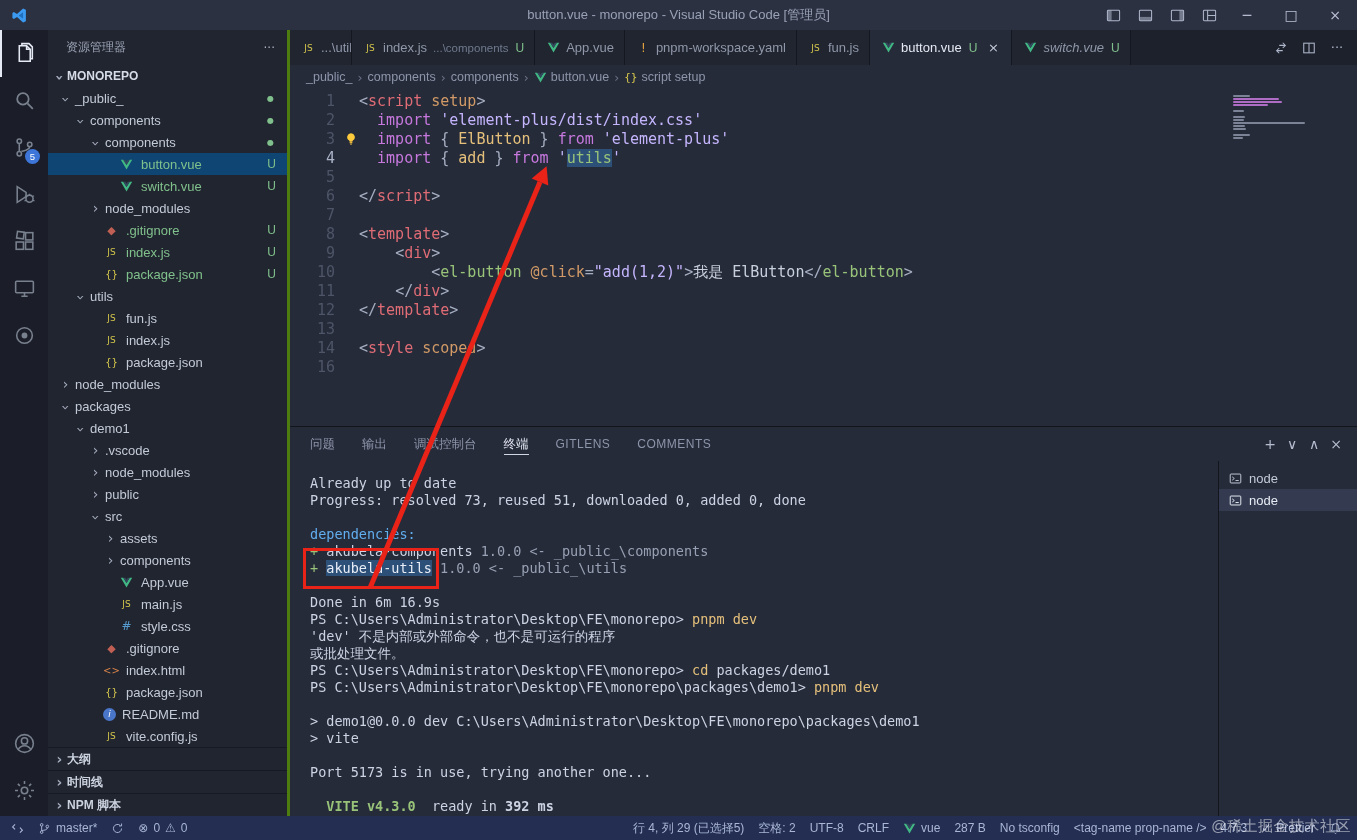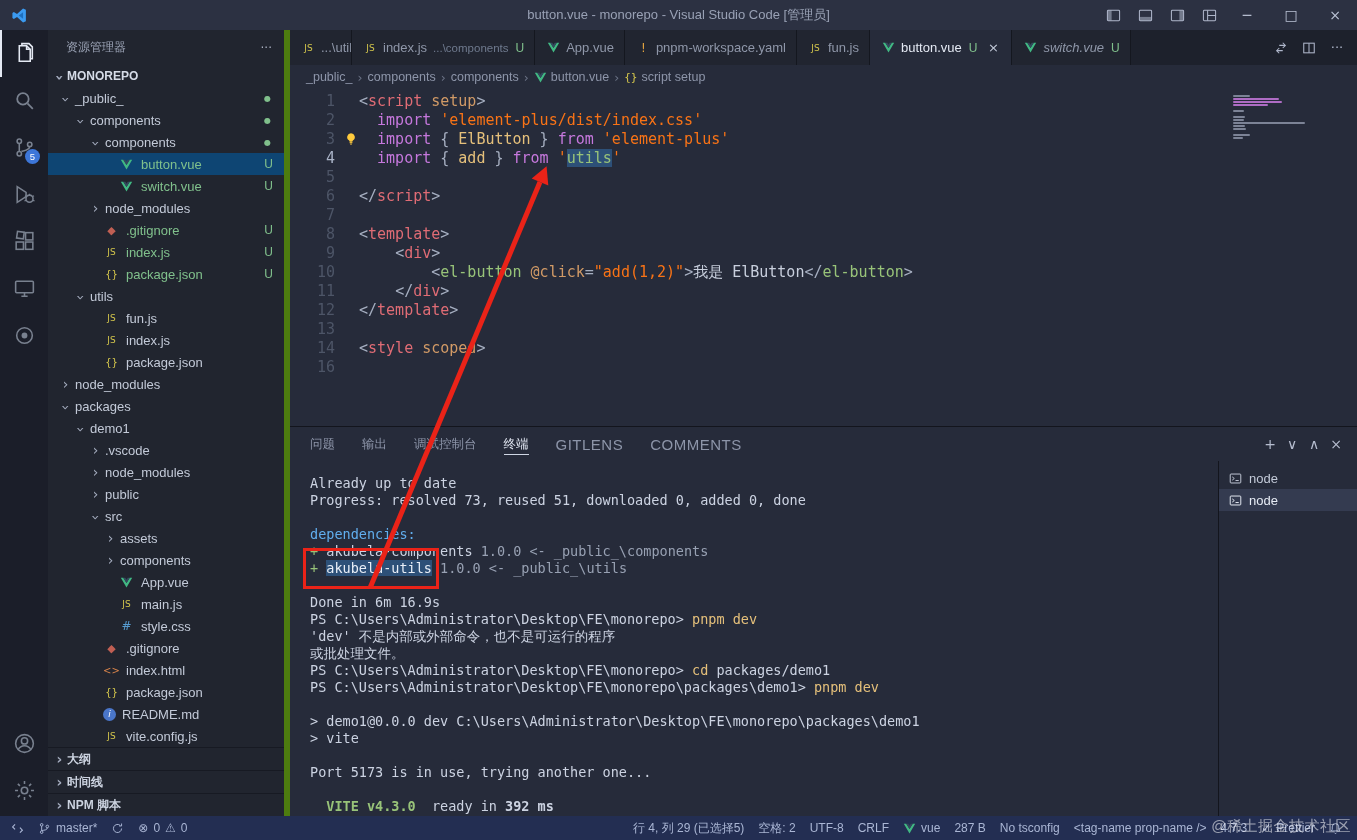--- a/index.html
+++ b/index.html
@@ -20,21 +20,21 @@
   .main{position:absolute;top:30px;left:0;right:0;bottom:24px;display:flex}
 
   
   .activitybar{width:48px;background:#1b1e29;display:flex;flex-direction:column;align-items:center;flex:none}
   .ab-item{width:48px;height:47px;display:flex;align-items:center;justify-content:center;color:#79818f;position:relative;cursor:pointer;border-left:2px solid transparent;border-right:2px solid transparent}
   .ab-item.active{color:#e4e9f3;border-left:2px solid #e4e9f3}
   .ab-badge{position:absolute;right:6px;bottom:7px;background:#3d76d8;color:#fff;font-size:9.5px;min-width:15px;height:15px;border-radius:8px;display:flex;align-items:center;justify-content:center;padding:0 2px}
   .ab-bottom{margin-top:auto;width:100%;display:flex;flex-direction:column;align-items:center;padding-bottom:2px}
 
   
-  .sidebar{width:242px;background:#21252f;display:flex;flex-direction:column;color:#c3cad8;border-right:6px solid #4d7c0f;flex:none}
+  .sidebar{width:242px;background:#21252f;display:flex;flex-direction:column;color:#c3cad8;border-right:3px solid #4d7c0f;flex:none}
   .sb-header{height:35px;flex:none;display:flex;align-items:center;padding:0 12px 0 18px;color:#9aa2b4;font-size:12px}
   .sb-more{margin-left:auto;color:#aab1c2;cursor:pointer;font-family:"DejaVu Sans",sans-serif}
   .sb-section{height:22px;flex:none;display:flex;align-items:center;font-weight:700;font-size:12px;color:#d6dce8;padding-left:4px;cursor:pointer}
   #tree{flex:1;overflow:hidden}
   .trow{height:22px;display:flex;align-items:center;white-space:nowrap;cursor:pointer}
   .trow.selected{background:#0e4573;color:#e9eff8}
   .chev{display:inline-block;width:15px;font-size:14px;color:#a3abbd;flex:none;text-align:center;font-family:"DejaVu Sans",sans-serif;transform-origin:45% 55%}
   .chev.open{transform:rotate(90deg)}
   .fi{width:17px;height:16px;flex:none;display:inline-flex;align-items:center;justify-content:center;font-family:"DejaVu Sans",sans-serif;font-weight:normal;font-size:9px;margin-right:4px}
   .fi-js{color:#d4c64c}
@@ -68,31 +68,31 @@
   .bc-sep{color:#6b7386;padding:0 5px;font-family:"DejaVu Sans",sans-serif}
   .bc-braces{color:#d4c64c;font-family:"DejaVu Sans Mono",monospace;font-size:11px}
 
   
   .code-area{flex:1;position:relative;background:#262b3a;font-family:"DejaVu Sans Mono",monospace;font-size:15px;line-height:19px;padding-top:3px;overflow:hidden}
   .cl{display:flex;position:relative;white-space:pre}
   .ln{width:45px;text-align:right;color:#4d5567;flex:none;user-select:none}
   .ln.cur{color:#a9b2c6}
   .lc{margin-left:24px}
   .bulb{position:absolute;left:54px;top:2px}
-  .kw{color:#c678dd}.str{color:#f97316}.var{color:#e5c07b}.tag{color:#e06c75}
+  .kw{color:#c678dd}.str{color:#c4b5fd}.var{color:#e5c07b}.tag{color:#e06c75}
   .attr{color:#d19a66}.pun{color:#a6afc1}.comp{color:#98c379}.txt{color:#c8cfdd}
   .strsel{color:#98c379;background:#2d5078}
   .minimap{position:absolute;top:6px;right:18px;width:106px;display:flex;flex-direction:column;gap:1px;opacity:.85}
   .mm-bar{height:2px;border-radius:1px}
 
   
   .panel{height:390px;flex:none;border-top:1px solid #13151d;display:flex;flex-direction:column;background:#262b3a;position:relative}
   .panel-head{height:34px;flex:none;display:flex;align-items:center;padding-left:20px;gap:27px;font-size:12.5px;color:#8d95a9}
   .ph-tab{height:100%;display:flex;align-items:center;cursor:pointer;position:relative}
-  .ph-tab.caps{font-size:15px;letter-spacing:.5px}
+  .ph-tab.caps{font-size:12px;letter-spacing:.5px}
   .ph-tab.active{color:#e2e7f2}
   .ph-tab.active::after{content:"";position:absolute;bottom:6px;left:0;right:0;height:1px;background:#cfd6e4}
   .ph-actions{position:absolute;right:10px;top:0;height:34px;display:flex;align-items:center;color:#b6bdcf;font-size:14px}
   .ph-actions .ic{width:22px;text-align:center;cursor:pointer;font-family:"DejaVu Sans",sans-serif}
   .panel-body{flex:1;display:flex;min-height:0}
   .terminal{flex:1;padding:14px 0 0 20px;font-family:"DejaVu Sans Mono",monospace;font-size:13.5px;line-height:17px;color:#ccd3e2;overflow:hidden;white-space:pre}
   .tl{min-height:17px}
   .c-blue{color:#61aeee}.c-plus{color:#98c379}.c-dim{color:#98a1b3}.c-cmd{color:#e5c07b}
   .c-sel{background:#2d5078;color:#e8eef7}.c-vite{color:#98c379;font-weight:700}.c-b{font-weight:700}
   .term-list{width:139px;flex:none;border-left:1px solid #13151d;padding-top:6px;font-size:13px;color:#c3cad8}

